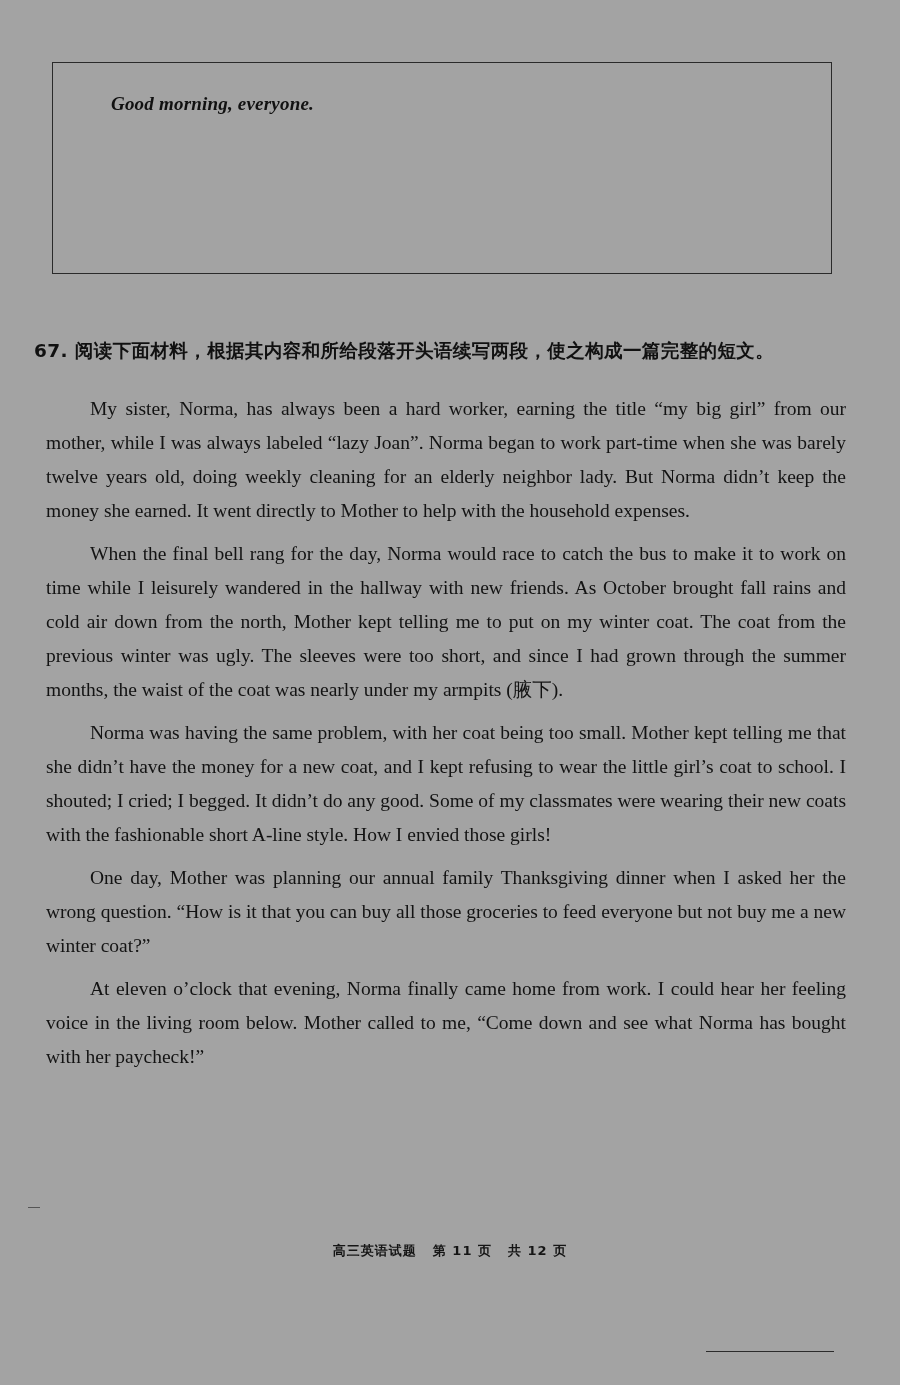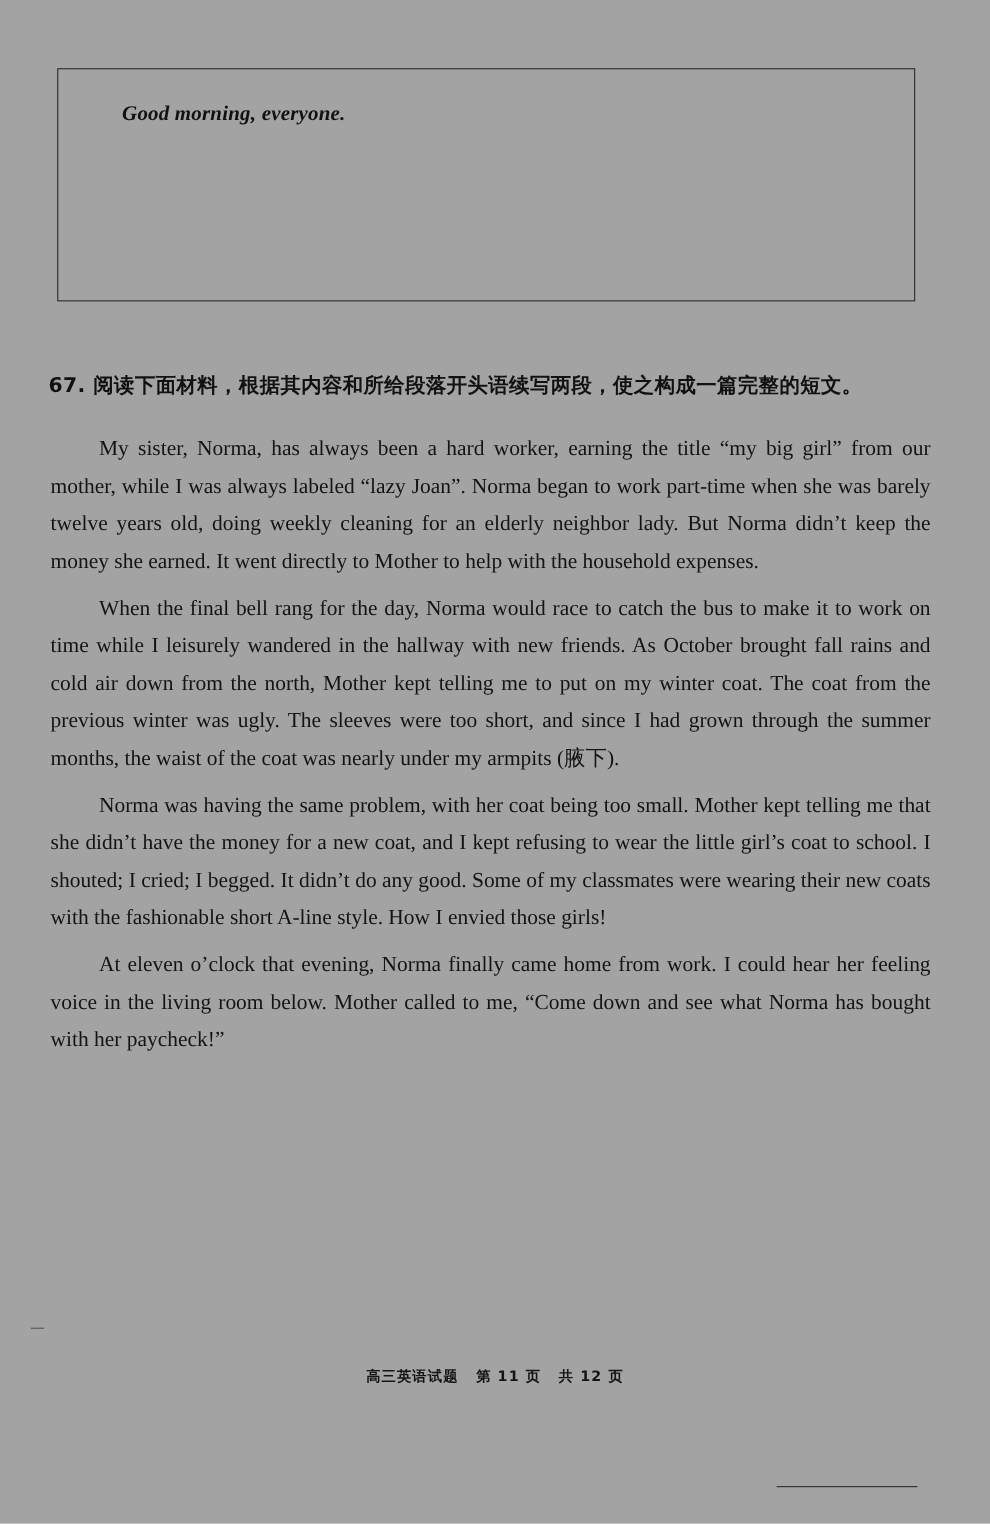--- a/index.html
+++ b/index.html
@@ -52,21 +52,21 @@
     font-size: 19px;
     color: #111;
     letter-spacing: 1px;
   }
   .section-head .gap {
     display: inline-block;
     width: 22px;
   }
   .prompt {
     position: absolute;
-    left: 44px;
+    left: 34px;
     top: 336px;
     width: 790px;
     font-family: "DejaVu Sans", sans-serif;
     font-weight: bold;
     font-size: 18.5px;
     line-height: 30px;
     color: #111;
     letter-spacing: 0.4px;
     text-align: justify;
   }
@@ -131,20 +131,21 @@
 
   <div class="prompt">
     <span>67.</span>
     <span>阅读下面材料，根据其内容和所给段落开头语续写两段，使之构成一篇完整的短文。</span>
   </div>
 
   <div class="body-text">
     <p>My sister, Norma, has always been a hard worker, earning the title “my big girl” from our mother, while I was always labeled “lazy Joan”. Norma began to work part-time when she was barely twelve years old, doing weekly cleaning for an elderly neighbor lady. But Norma didn’t keep the money she earned. It went directly to Mother to help with the household expenses.</p>
     <p>When the final bell rang for the day, Norma would race to catch the bus to make it to work on time while I leisurely wandered in the hallway with new friends. As October brought fall rains and cold air down from the north, Mother kept telling me to put on my winter coat. The coat from the previous winter was ugly. The sleeves were too short, and since I had grown through the summer months, the waist of the coat was nearly under my armpits (腋下).</p>
     <p>Norma was having the same problem, with her coat being too small. Mother kept telling me that she didn’t have the money for a new coat, and I kept refusing to wear the little girl’s coat to school. I shouted; I cried; I begged. It didn’t do any good. Some of my classmates were wearing their new coats with the fashionable short A-line style. How I envied those girls!</p>
+    <p>One day, Mother was planning our annual family Thanksgiving dinner when I asked her the wrong question. “How is it that you can buy all those groceries to feed everyone but not buy me a new winter coat?”</p>
     <p>At eleven o’clock that evening, Norma finally came home from work. I could hear her feeling voice in the living room below. Mother called to me, “Come down and see what Norma has bought with her paycheck!”</p>
   </div>
 
   <div class="edge-mark"></div>
 
   <div class="footer">
     <span>高三英语试题</span><span class="sp"></span><span>第 11 页</span><span class="sp"></span><span>共 12 页</span>
   </div>
 
   <div class="bottom-rule"></div>

